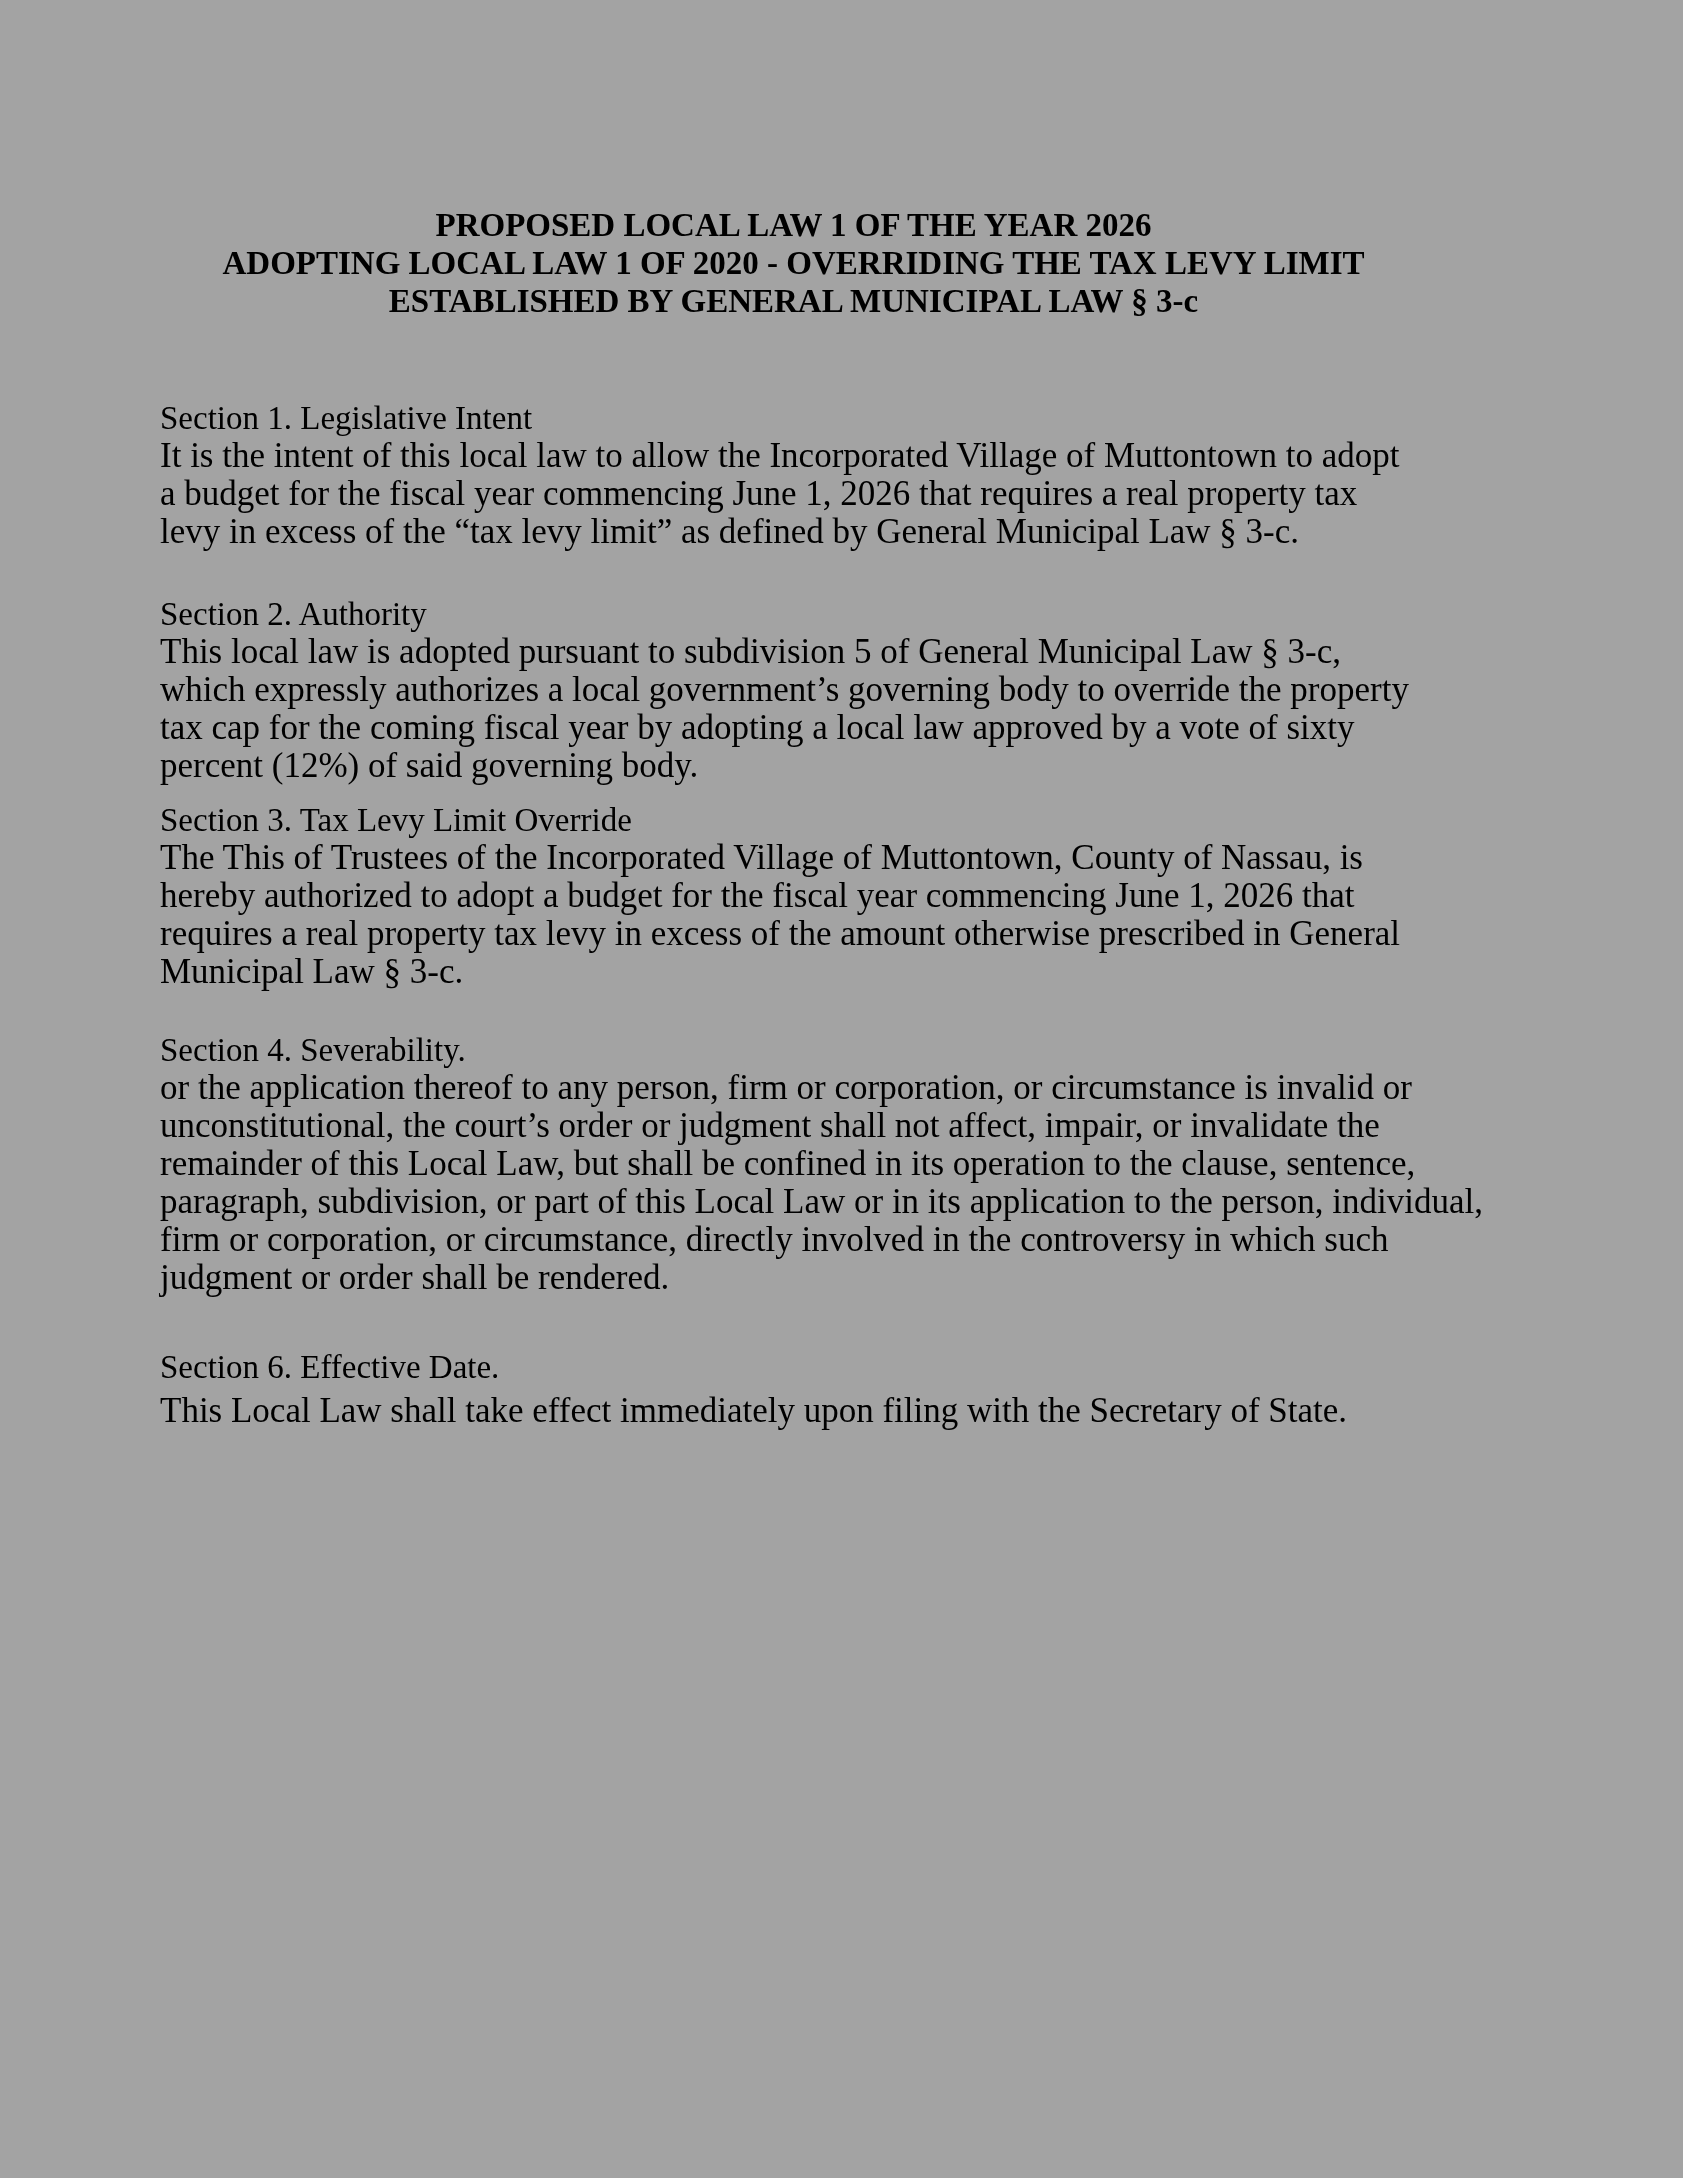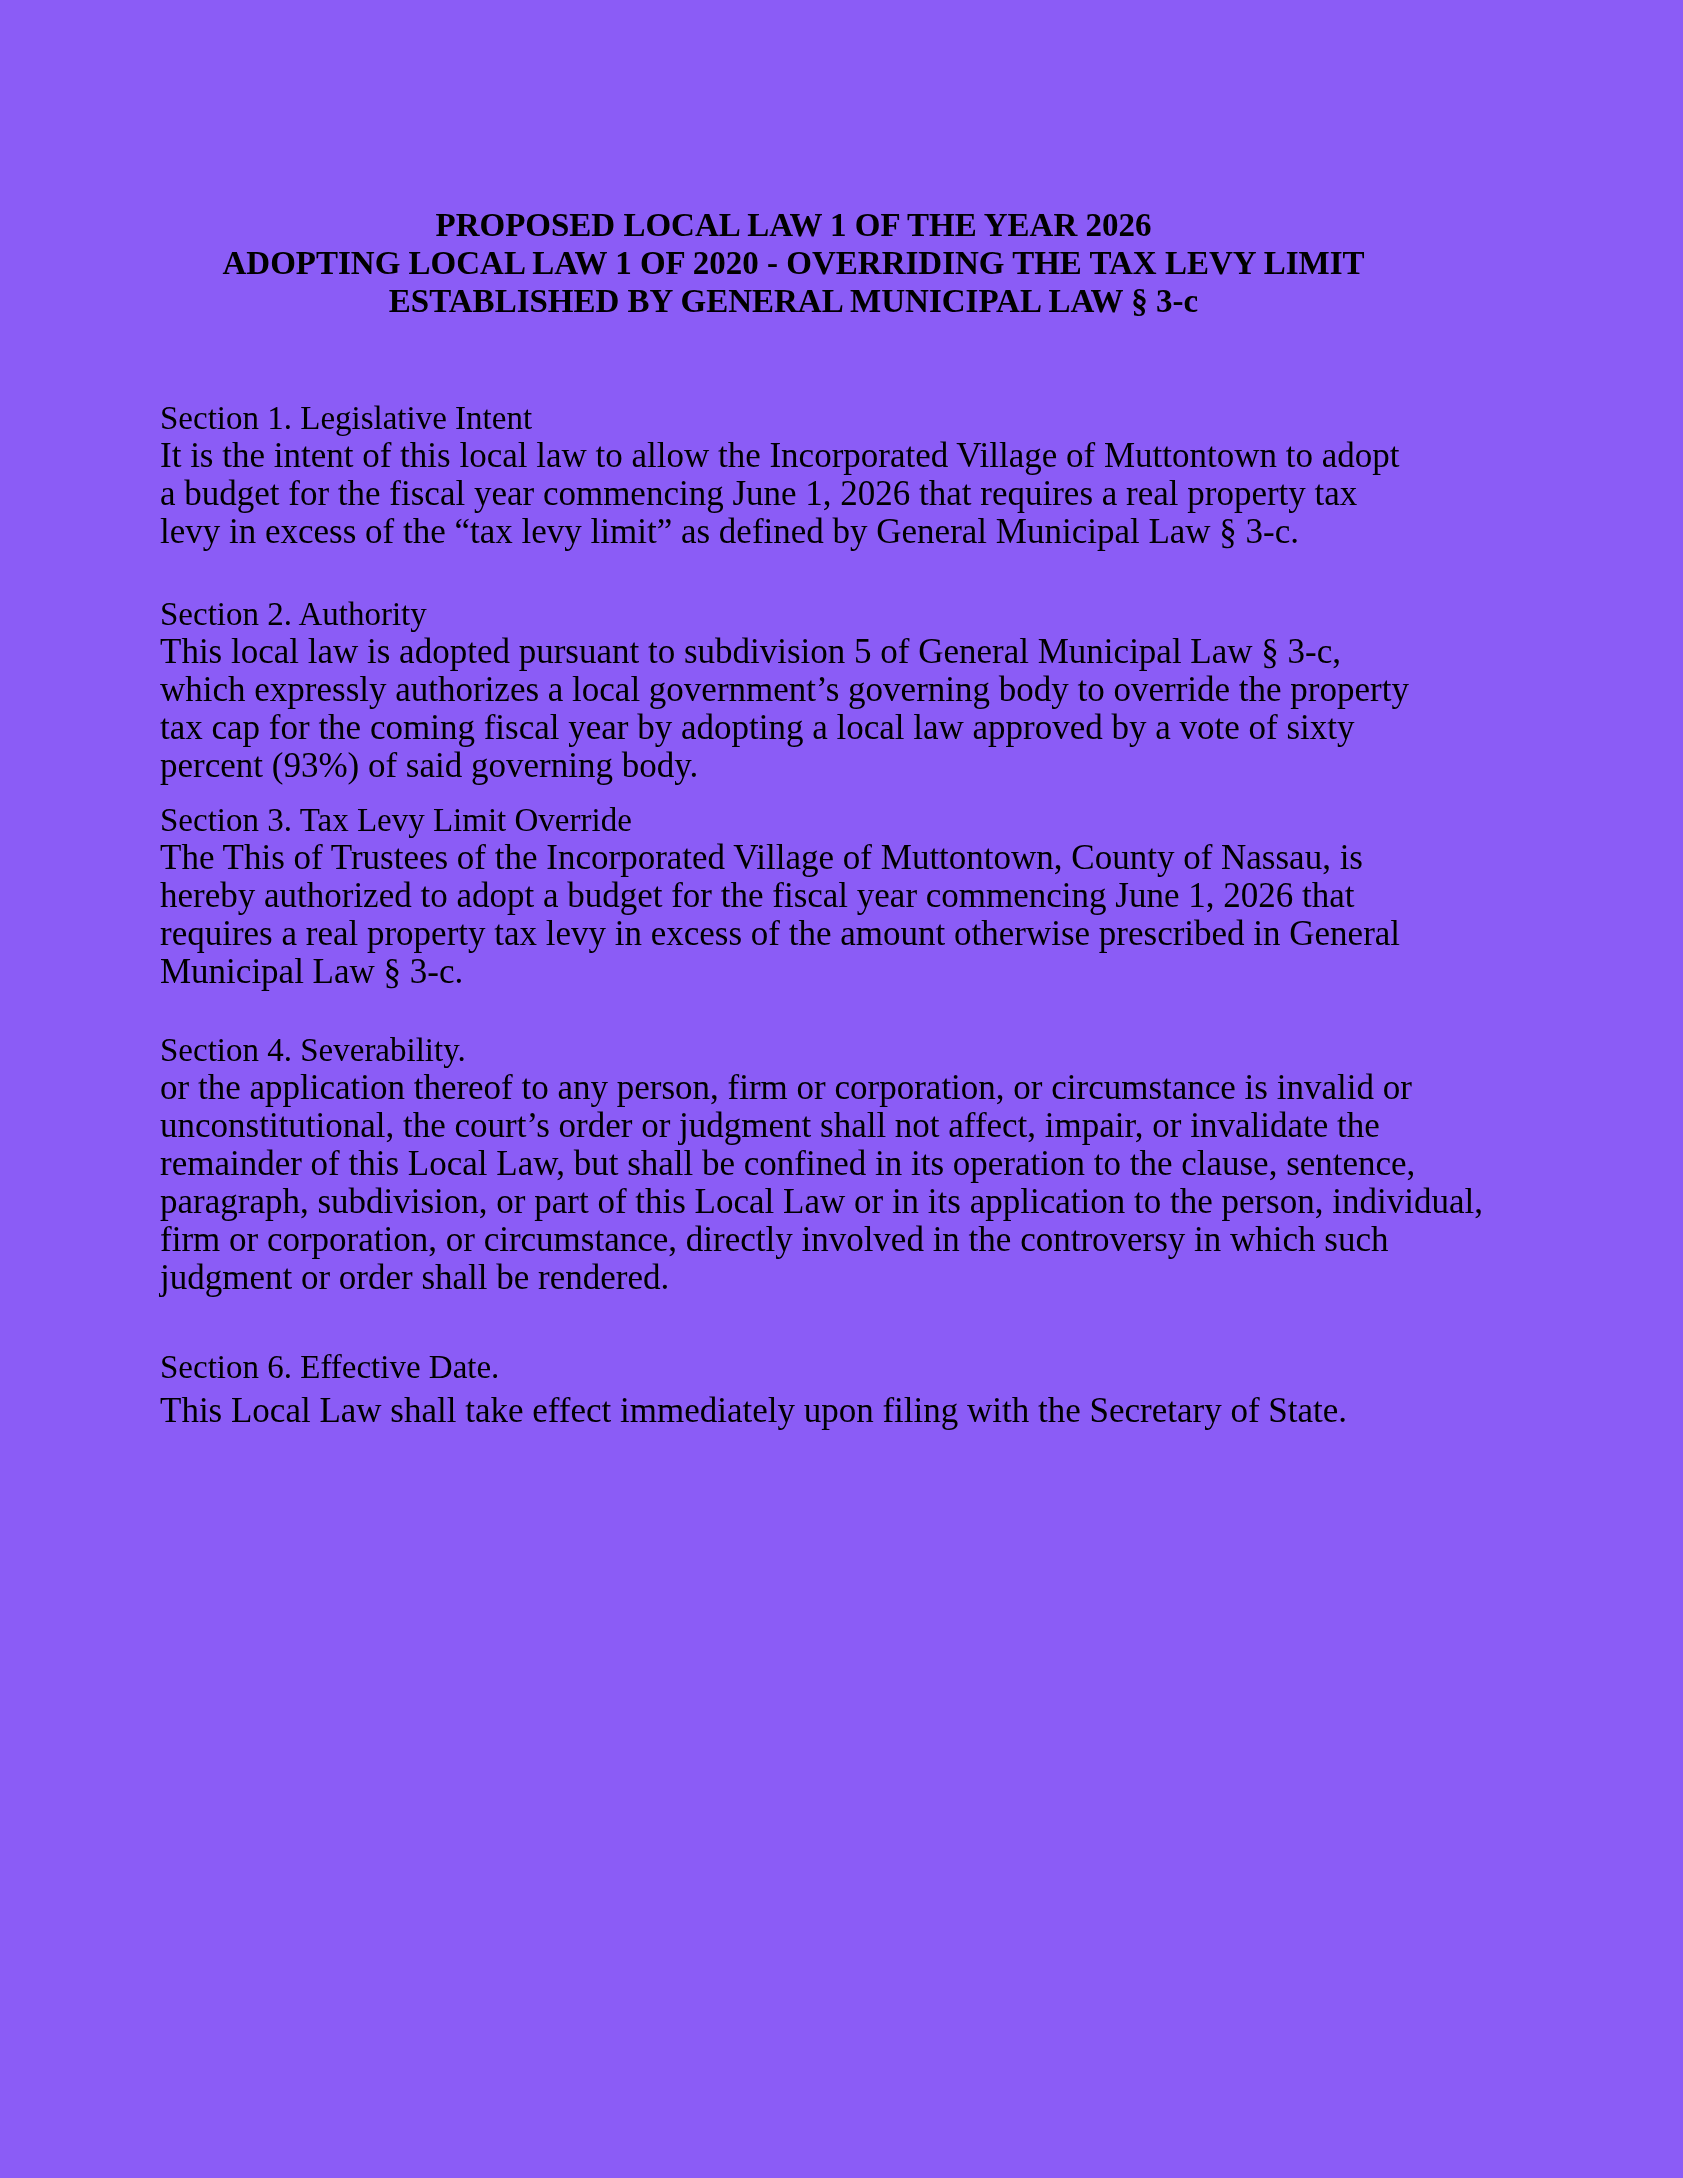--- a/index.html
+++ b/index.html
@@ -11,21 +11,21 @@
     height: 2178px;
     background: #ffffff;
     font-family: "Liberation Serif", serif;
     color: #000000;
     overflow: hidden;
   }
   .page {
     position: relative;
     width: 1683px;
     height: 2178px;
-    background: #8b5cf6;
+    background: #a3a3a3;
   }
   .content {
     padding: 206px 0 0 160px;
   }
   .title-block {
     width: 1267px; 
   }
   .title-line {
     font-size: 33px;
     line-height: 38px;
@@ -68,21 +68,21 @@
           <div class="heading">Section 1. Legislative Intent</div>
           <div class="body-line">It is the intent of this local law to allow the Incorporated Village of Muttontown to adopt</div>
           <div class="body-line">a budget for the fiscal year commencing June 1, 2026 that requires a real property tax</div>
           <div class="body-line">levy in excess of the “tax levy limit” as defined by General Municipal Law § 3-c.</div>
         </div>
         <div class="section">
           <div class="heading">Section 2. Authority</div>
           <div class="body-line">This local law is adopted pursuant to subdivision 5 of General Municipal Law § 3-c,</div>
           <div class="body-line">which expressly authorizes a local government’s governing body to override the property</div>
           <div class="body-line">tax cap for the coming fiscal year by adopting a local law approved by a vote of sixty</div>
-          <div class="body-line">percent (93%) of said governing body.</div>
+          <div class="body-line">percent (12%) of said governing body.</div>
         </div>
         <div class="section">
           <div class="heading">Section 3. Tax Levy Limit Override</div>
           <div class="body-line">The This of Trustees of the Incorporated Village of Muttontown, County of Nassau, is</div>
           <div class="body-line">hereby authorized to adopt a budget for the fiscal year commencing June 1, 2026 that</div>
           <div class="body-line">requires a real property tax levy in excess of the amount otherwise prescribed in General</div>
           <div class="body-line">Municipal Law § 3-c.</div>
         </div>
         <div class="section">
           <div class="heading">Section 4. Severability.</div>

